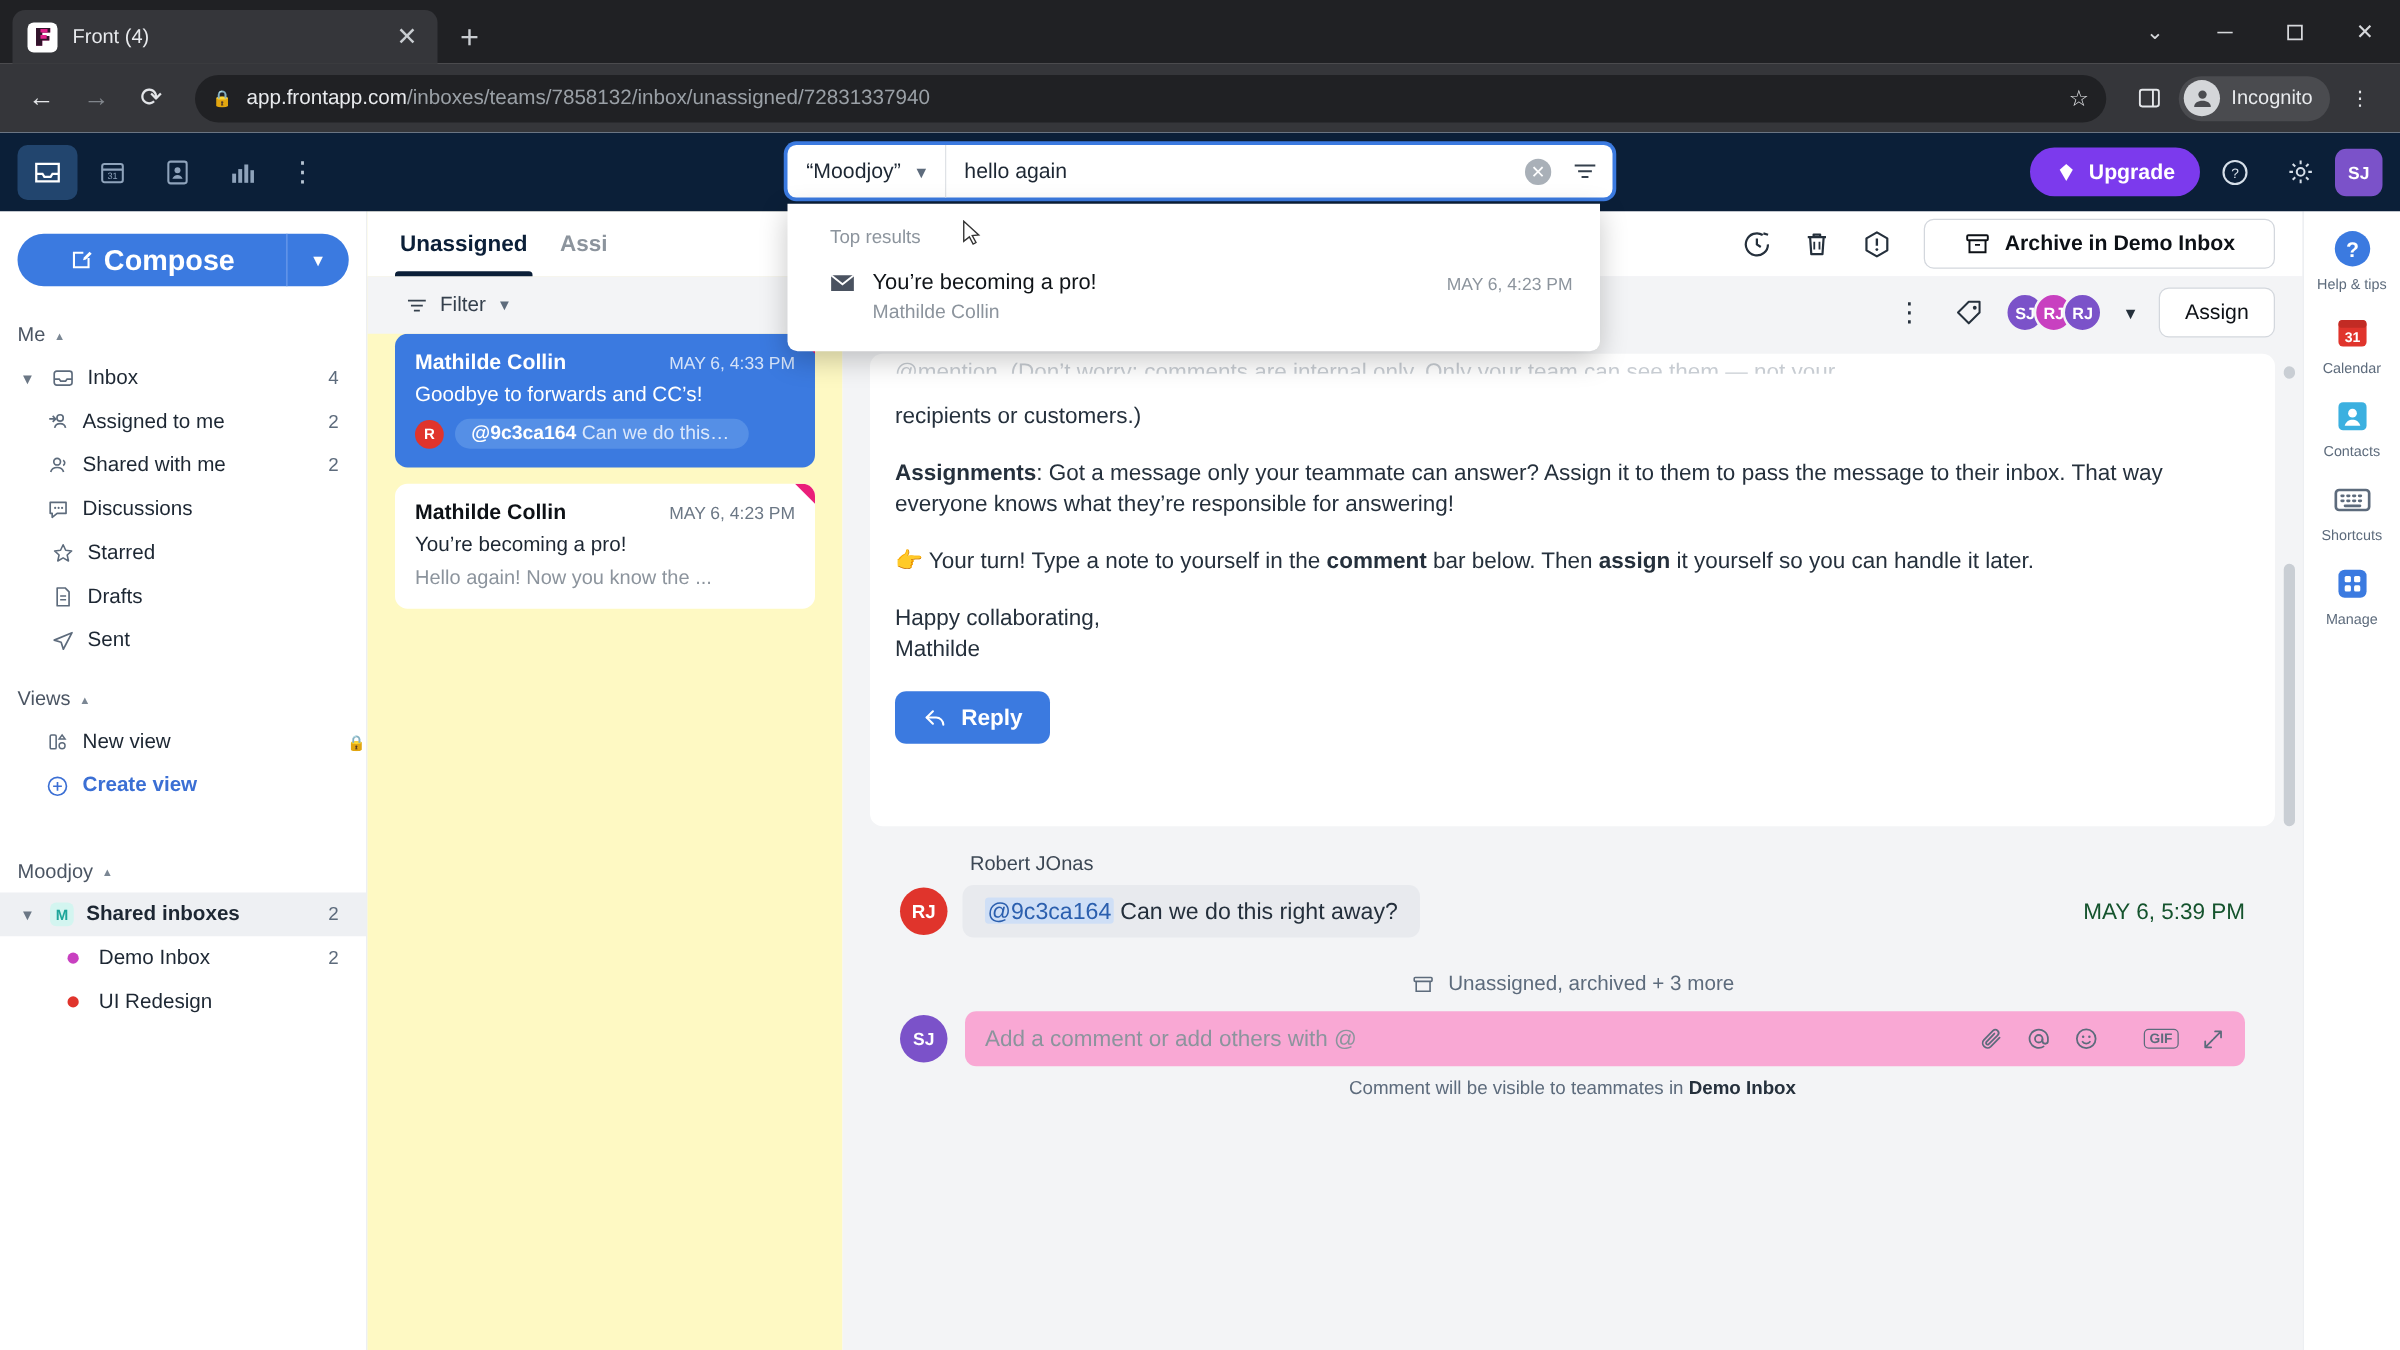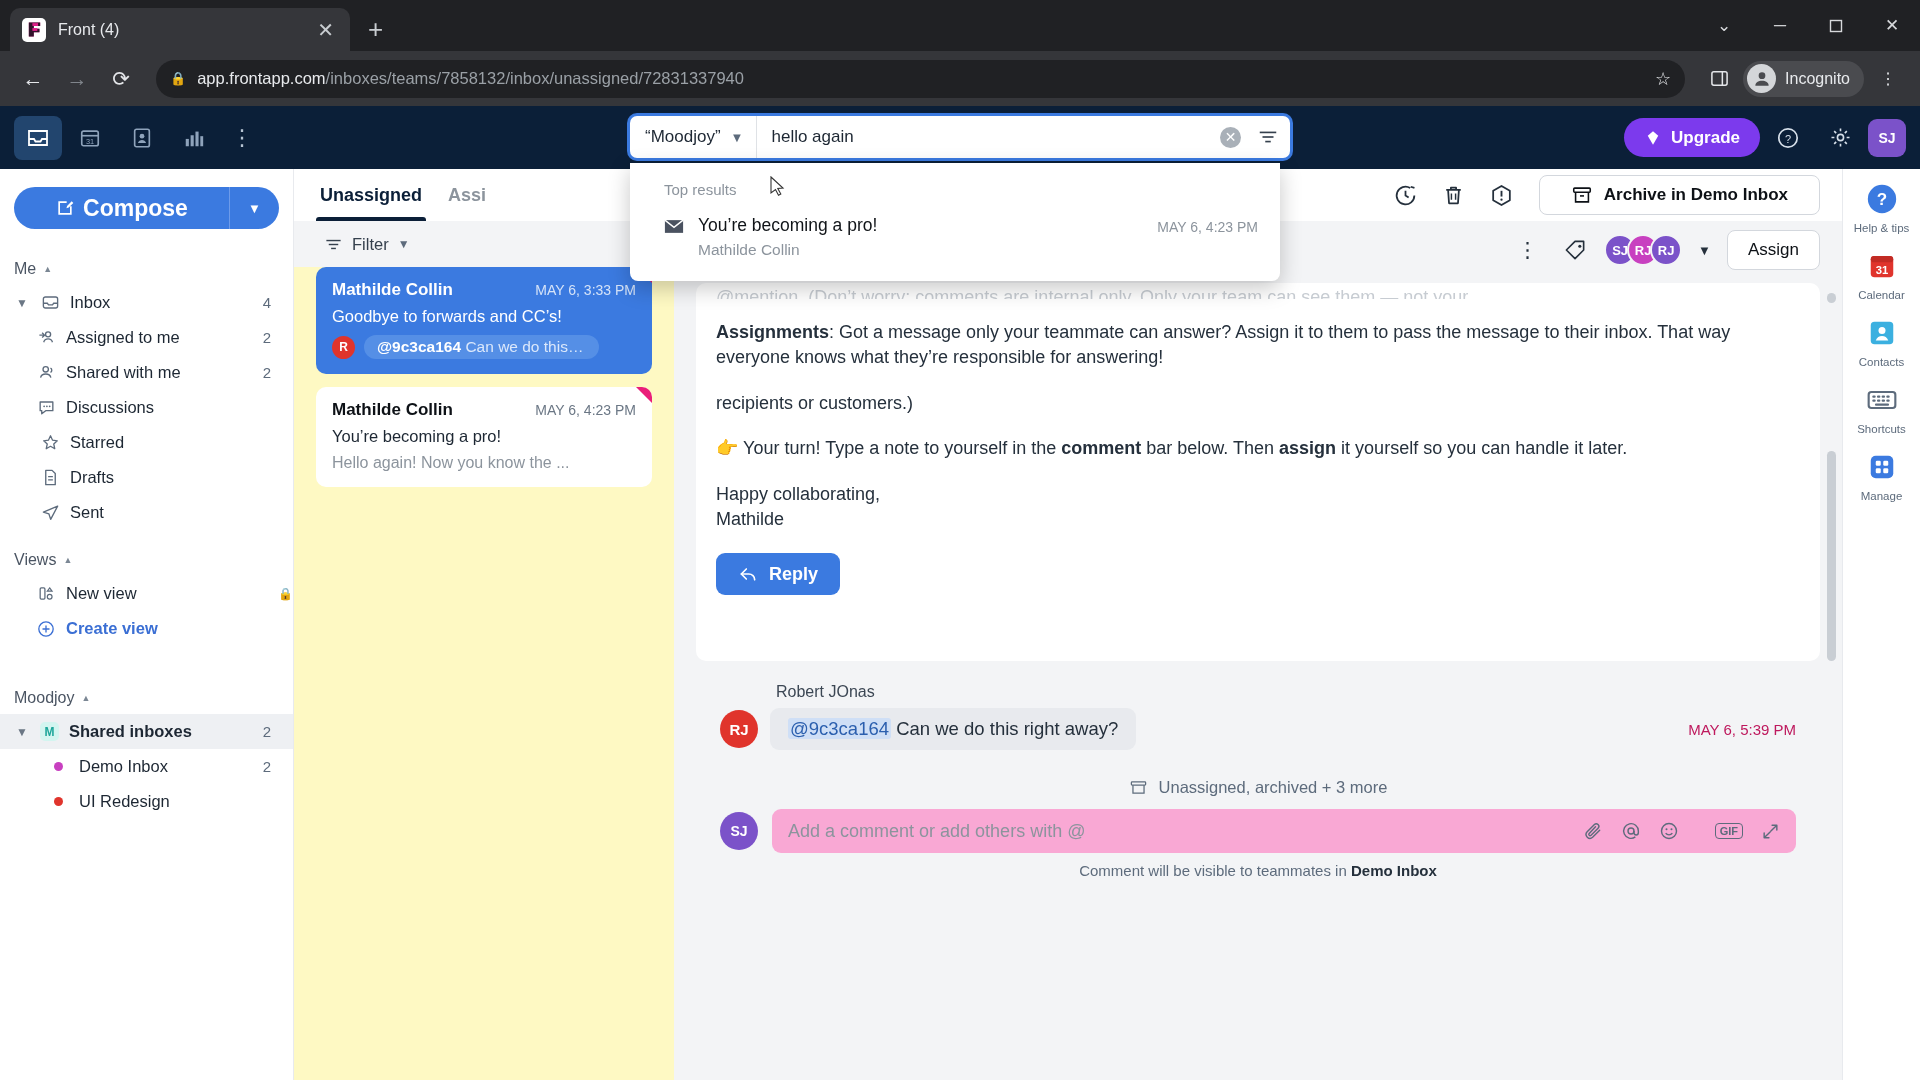--- a/index.html
+++ b/index.html
@@ -240,21 +240,21 @@
   .cm-name { font-size: 16px; color: #3c4754; padding-left: 56px; }
   .cm-row { display: flex; align-items: center; gap: 12px; margin-top: 7px; }
   .cm-av {
     width: 38px; height: 38px; border-radius: 50%; background: #e0342c; color: #fff;
     font-size: 15px; font-weight: bold; display: flex; align-items: center; justify-content: center; flex:none;
   }
   .cm-bubble {
     background: #e8eaee; border-radius: 9px; padding: 10px 18px; font-size: 18.5px; color: #25303c;
   }
   .cm-mention { background: #cfdff6; color: #2b5fae; border-radius: 3px; padding: 0 2px; }
-  .cm-date { margin-left: auto; font-size: 15px; color: #be185d; white-space: nowrap; }
+  .cm-date { margin-left: auto; font-size: 18px; color: #14532d; white-space: nowrap; }
   .sys-line { display: flex; align-items: center; justify-content: center; gap: 11px; font-size: 16.5px; color: #5d6b7c; margin-top: 28px; }
 
   .composer-wrap { padding: 12px 24px 10px 24px; }
   .composer { display: flex; align-items: center; gap: 14px; }
   .cp-av {
     width: 38px; height: 38px; border-radius: 50%; background: #7b52c9; color: #fff;
     font-size: 14px; font-weight: bold; display: flex; align-items: center; justify-content: center; flex:none;
   }
   .cp-box {
     flex: 1; background: #f9a8d4; border-radius: 9px; height: 44px; display: flex; align-items: center;
@@ -578,21 +578,21 @@
             <span>Filter</span>
             <span class="chev">▼</span>
           </div>
         </div>
         <div class="conv-scroll">
 
           <div class="conv selected">
             <div class="corner-flag"></div>
             <div class="conv-row1">
               <span class="conv-from">Mathilde Collin</span>
-              <span class="conv-date">MAY 6, 3:33 PM</span>
+              <span class="conv-date">MAY 6, 4:33 PM</span>
             </div>
             <div class="conv-subj">Goodbye to forwards and CC’s!</div>
             <div class="conv-comment">
               <span class="conv-av">R</span>
               <span class="conv-chip"><b>@9c3ca164</b> <span>Can we do this right ...</span></span>
             </div>
           </div>
 
           <div class="conv">
             <div class="corner-flag"></div>
@@ -663,22 +663,22 @@
             </span>
             <span class="kebab" style="font-size:13px">▼</span>
             <span class="assign-btn">Assign</span>
           </span>
         </div>
 
         <div class="thread">
           <div class="msg-card">
             <div class="body-txt">
               <p class="clipped">@mention. (Don’t worry: comments are internal only. Only your team can see them — not your</p>
+              <p>recipients or customers.)</p>
               <p><b>Assignments</b><span>: Got a message only your teammate can answer? Assign it to them to pass the message to their inbox. That way everyone knows what they’re responsible for answering!</span></p>
-              <p>recipients or customers.)</p>
               <p>👉 Your turn! Type a note to yourself in the <b>comment</b> bar below. Then <b>assign</b> it yourself so you can handle it later.</p>
               <p style="white-space:pre-line">Happy collaborating,
 Mathilde</p>
               <div class="reply-btn">
                 <svg width="20" height="20" viewBox="0 0 24 24">
                     <path d="M10 6L4 12l6 6" fill="none" stroke="#fff" stroke-width="2" stroke-linejoin="round" stroke-linecap="round"></path>
                     <path d="M4 12h9a7 7 0 017 7" fill="none" stroke="#fff" stroke-width="2" stroke-linecap="round"></path>
                   </svg>
                 <span>Reply</span>
               </div>

